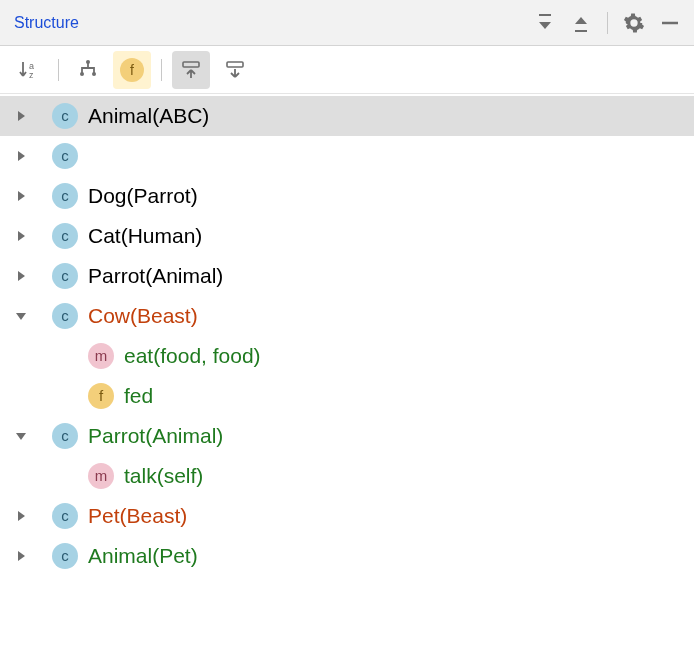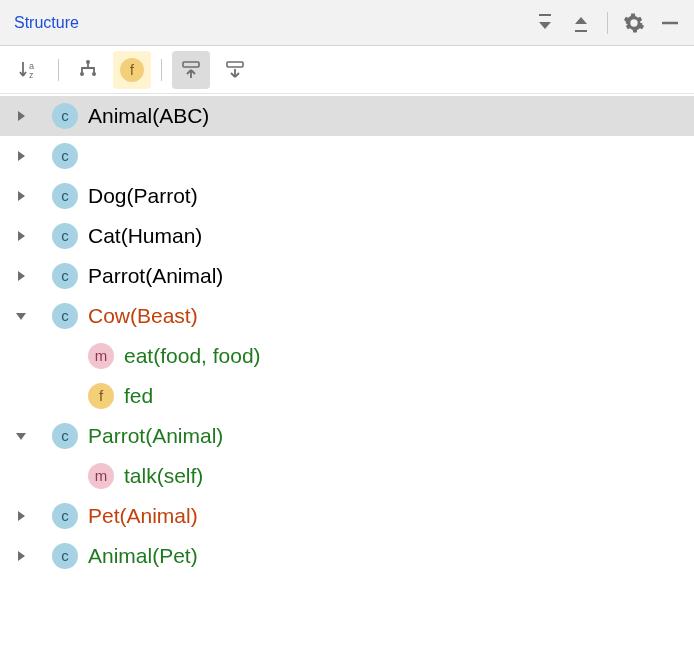--- a/index.html
+++ b/index.html
@@ -255,21 +255,21 @@
       <span class="label c-green">talk(self)</span>
     </div>
     <div class="row">
       <span class="arrow">
         <svg width="14" height="14" viewBox="0 0 14 14">
           <path d="M4 2 L11 7 L4 12 Z" fill="#6e6e6e"></path>
         </svg>
       </span>
       <span style="width: 10px; flex-shrink: 0;"></span>
       <span class="badge c">c</span>
-      <span class="label c-blue">Pet(Animal)</span>
+      <span class="label c-blue">Pet(Beast)</span>
     </div>
     <div class="row">
       <span class="arrow">
         <svg width="14" height="14" viewBox="0 0 14 14">
           <path d="M4 2 L11 7 L4 12 Z" fill="#6e6e6e"></path>
         </svg>
       </span>
       <span style="width: 10px; flex-shrink: 0;"></span>
       <span class="badge c">c</span>
       <span class="label c-green">Animal(Pet)</span>

